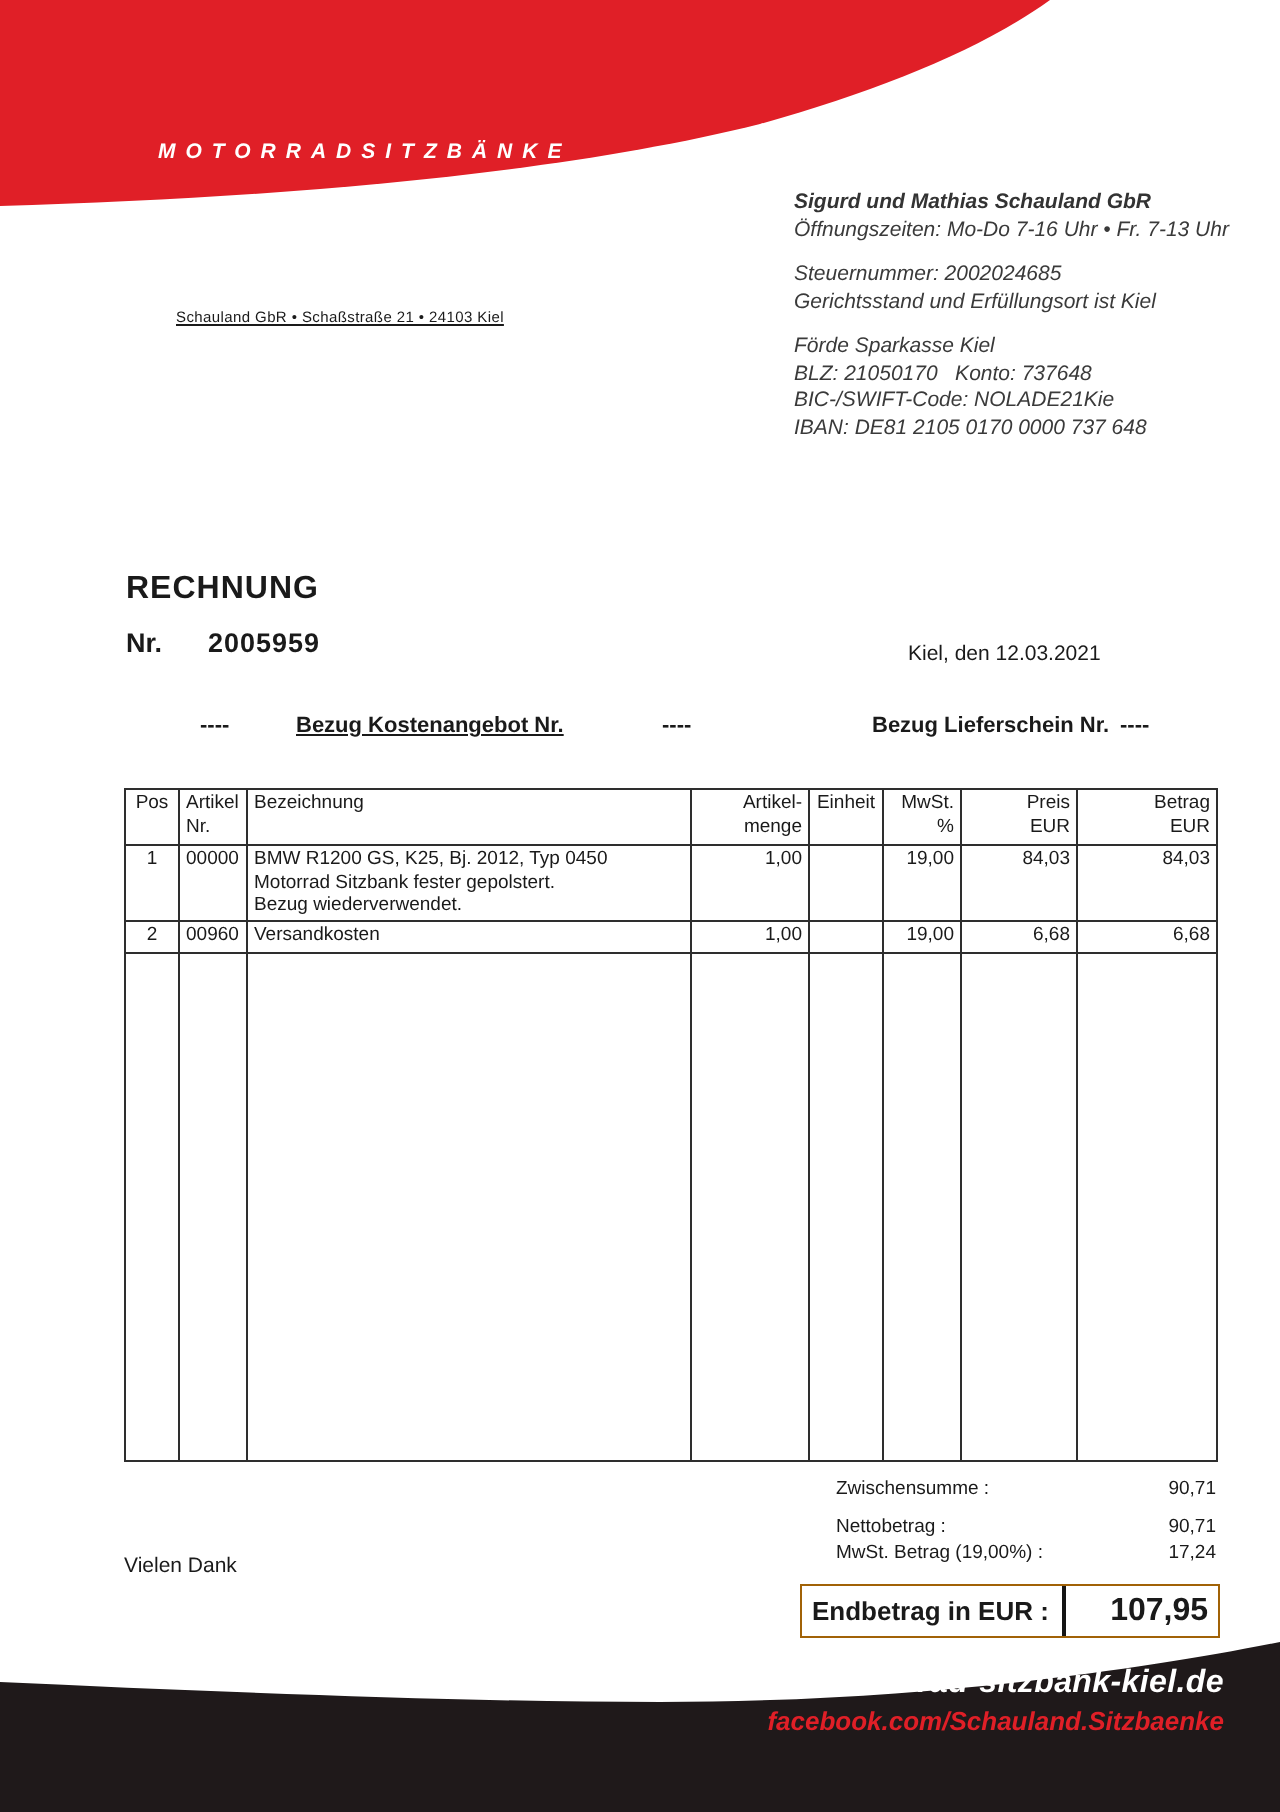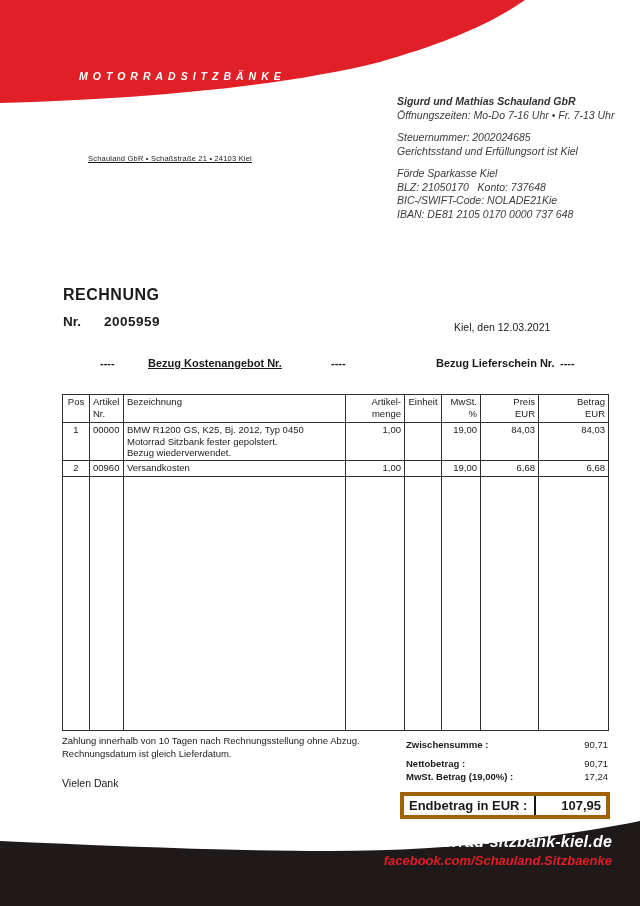--- a/index.html
+++ b/index.html
@@ -57,33 +57,33 @@
   .items thead th{height:25px;}
   .items .a-c{text-align:center;}
   .items .a-l{text-align:left;}
   .items .a-r{text-align:right;}
   .items tr.r1 td{height:34px;}
   .items tr.r2 td{height:13px;}
   .items tr.fill td{height:251px;}
   
   .note1{position:absolute;left:62px;top:734px;font-size:9.5px;line-height:13px;}
   .thanks{position:absolute;left:62px;top:777px;font-size:10.5px;}
-  .tot-label{position:absolute;left:406px;font-size:9.5px;font-weight:bold;}
+  .tot-label{position:absolute;left:418px;font-size:9.5px;}
   .tot-value{position:absolute;left:520px;width:88px;text-align:right;font-size:9.5px;}
   .y-zws{top:739px;} .y-net{top:758px;} .y-mwst{top:771px;}
   .endbox{
     position:absolute;left:400px;top:792px;width:210px;height:27px;
-    border:4px solid #a16207;display:flex;box-sizing:border-box;
+    border:1px solid #a16207;display:flex;box-sizing:border-box;
   }
   .endbox .lbl{
     width:132px;border-right:2px solid #151515;box-sizing:border-box;
     font-size:13px;font-weight:bold;display:flex;align-items:center;padding-left:5px;
   }
   .endbox .val{
-    flex:1;font-size:13px;font-weight:bold;display:flex;align-items:center;
+    flex:1;font-size:16px;font-weight:bold;display:flex;align-items:center;
     justify-content:flex-end;padding-right:5px;
   }
   
   .ftr-svg{position:absolute;left:0;top:810px;width:640px;height:96px;display:block;}
   .services{position:absolute;left:56px;top:871px;display:flex;gap:16px;}
   .service{display:inline-block;}
   .service-word{
     color:#fff;font-size:13px;font-weight:bold;font-style:italic;letter-spacing:0.5px;
     border-bottom:1.5px solid #fff;padding-bottom:2px;display:inline-block;
   }
@@ -214,24 +214,20 @@
           <td>&nbsp;</td>
           <td>&nbsp;</td>
           <td>&nbsp;</td>
           <td>&nbsp;</td>
           <td>&nbsp;</td>
           <td>&nbsp;</td>
         </tr>
       </tbody>
   </table>
 
-  <div class="note1">
-    <div>Zahlung innerhalb von 10 Tagen nach Rechnungsstellung ohne Abzug.</div>
-    <div>Rechnungsdatum ist gleich Lieferdatum.</div>
-  </div>
   <div class="thanks">Vielen Dank</div>
 
   <span class="tot-label y-zws">Zwischensumme :</span>
   <span class="tot-value y-zws">90,71</span>
   <span class="tot-label y-net">Nettobetrag :</span>
   <span class="tot-value y-net">90,71</span>
   <span class="tot-label y-mwst">MwSt. Betrag (19,00%) :</span>
   <span class="tot-value y-mwst">17,24</span>
 
   <div class="endbox">

